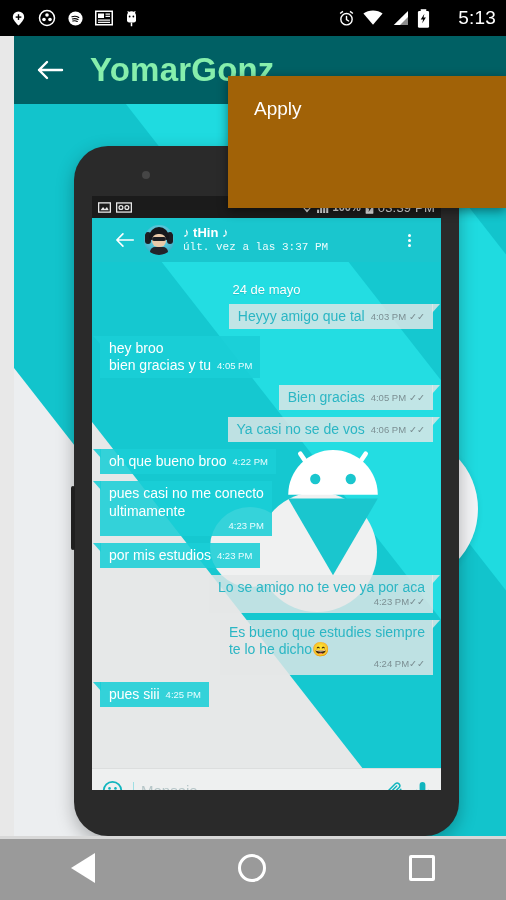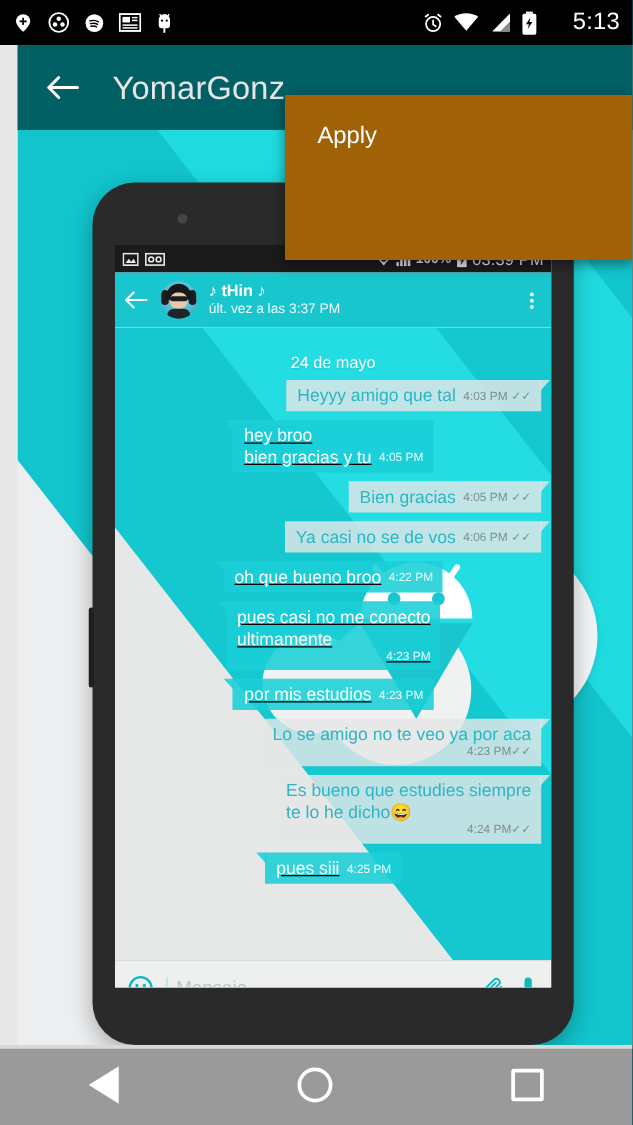--- a/index.html
+++ b/index.html
@@ -25,21 +25,21 @@
 
   
   .app{ position:absolute; left:0; top:36px; width:506px; height:800px; background:#e8e8e8; overflow:hidden; }
 
   
   .toolbar{
     position:absolute; left:14px; top:0; width:492px; height:68px;
     background:#006064; display:flex; align-items:center; padding-left:22px; gap:26px;
   }
   .toolbar .title{
-    color:#e5e5e5; font-size:26px; font-weight:400; white-space:nowrap; letter-spacing:.2px;
+    color:#86efac; font-size:33px; font-weight:700; white-space:nowrap; letter-spacing:.2px;
   }
 
   
   .preview{
     position:absolute; left:14px; top:68px; width:492px; height:732px;
     background:#e9eaec; overflow:hidden;
   }
   .wp{ position:absolute; left:0; top:0; width:492px; height:732px; overflow:hidden; background:#eceef0; }
   .wp .band{ position:absolute; transform-origin:top left; }
   .b1{ left:-300px; top:-120px; width:430px; height:1400px; background:#12c4cc; transform:rotate(-38deg); }
@@ -73,36 +73,36 @@
     height:22px; background:#1b1b1b; color:#e8e8e8;
     display:flex; align-items:center; padding:0 6px; font-size:11px; gap:5px;
   }
   .instatus .r{ margin-left:auto; display:flex; align-items:center; gap:4px; }
   .instatus .pct{ font-size:11px; font-weight:700; }
   .instatus .t{ font-size:13px; font-weight:400; letter-spacing:.2px; }
 
   
   .chathdr{
     height:44px; background:#1ac6ce; display:flex; align-items:center;
-    padding:0 8px; gap:9px; position:relative;
+    padding:0 24px; gap:9px; position:relative;
   }
   .chathdr .avatar{
     width:30px; height:30px; border-radius:50%;
     background:radial-gradient(circle at 50% 38%, #7fd8e6 0%, #4cbfd4 55%, #2a9db5 100%);
     position:relative; overflow:hidden; flex:none;
   }
   .chathdr .avatar .hair{ position:absolute; left:5px; top:2px; width:20px; height:13px; background:#16181c; border-radius:10px 10px 3px 3px; }
   .chathdr .avatar .face{ position:absolute; left:8px; top:9px; width:14px; height:13px; background:#e9c9a8; border-radius:6px; }
   .chathdr .avatar .glass{ position:absolute; left:8px; top:12px; width:14px; height:4px; background:#1b1d22; border-radius:2px; }
   .chathdr .avatar .hl{ position:absolute; left:1px; top:7px; width:6px; height:12px; background:#1b1d22; border-radius:3px; }
   .chathdr .avatar .hr{ position:absolute; right:1px; top:7px; width:6px; height:12px; background:#1b1d22; border-radius:3px; }
   .chathdr .avatar .body{ position:absolute; left:6px; bottom:-2px; width:18px; height:10px; background:#22242a; border-radius:5px 5px 0 0; }
   .chathdr .names{ display:flex; flex-direction:column; justify-content:center; line-height:1.15; }
   .chathdr .nm{ color:#fff; font-size:13px; font-weight:700; }
-  .chathdr .sub{ color:#eafcfd; font-size:11px; }
+  .chathdr .sub{ color:#eafcfd; font-size:11px;font-family:Liberation Mono, monospace; }
   .chathdr .dots{ margin-left:auto; padding-right:6px; display:flex; flex-direction:column; gap:2px; }
   .chathdr .dots i{ display:block; width:3px; height:3px; border-radius:50%; background:#fff; }
 
   
   .chatbody{
     position:relative; height:506px; padding:6px 8px 0; overflow:hidden;
   }
   .chatwp{ position:absolute; inset:0; overflow:hidden; background:#e6e8e8; }
   .chatwp .cb{ position:absolute; transform-origin:top left; }
   .cb1{ left:-250px; top:-160px; width:300px; height:1100px; background:#15c8d0; transform:rotate(-38deg); }
@@ -110,21 +110,21 @@
   .cb3{ left:30px;  top:-290px; width:92px;  height:1200px; background:#15c8d0; transform:rotate(-38deg); }
   .cb4{ left:105px; top:-320px; width:250px; height:1200px; background:#1bd2d8; transform:rotate(-38deg); }
   .chatwp .droid{ position:absolute; left:176px; top:175px; width:130px; height:140px; }
   .chatwp .blob{ position:absolute; left:165px; top:230px; width:120px; height:120px; border-radius:50%; background:#f0f1f1; }
   .chatwp .blob2{ position:absolute; left:118px; top:245px; width:80px; height:80px; border-radius:50%; background:#f0f1f1; }
 
   .msgs{ position:relative; z-index:3; }
   .datechip{ text-align:center; color:#fff; font-size:13px; margin:14px 0 7px; text-shadow:0 1px 1px rgba(0,0,0,.12); }
   .row{ display:flex; margin-bottom:7px; }
   .row.out{ justify-content:flex-end; }
-  .row.in{ justify-content:center;text-decoration:underline; }
+  .row.in{ justify-content:flex-start; }
   .bub{ max-width:80%; padding:4px 8px 4px 9px; position:relative; font-size:14px; line-height:1.22; }
   .bub.out{ background:rgba(228,230,230,.82); color:#2bb6c4;margin-left:48px; }
   .bub.in{ background:rgba(26,206,214,.88); color:#ffffff; }
   .bub .txt{ display:inline; }
   .meta{ font-size:9.5px; white-space:nowrap; display:inline-flex; align-items:center; gap:3px; margin-left:6px; position:relative; top:-1px; }
   .bub.out .meta{ color:#7c8f93;justify-content:center; }
   .bub.in .meta{ color:#eafdff; }
   .metaline{ display:block; text-align:right; margin-top:1px; }
   .bub.out::after{
     content:""; position:absolute; right:-7px; top:0; border-width:0 0 9px 8px;

